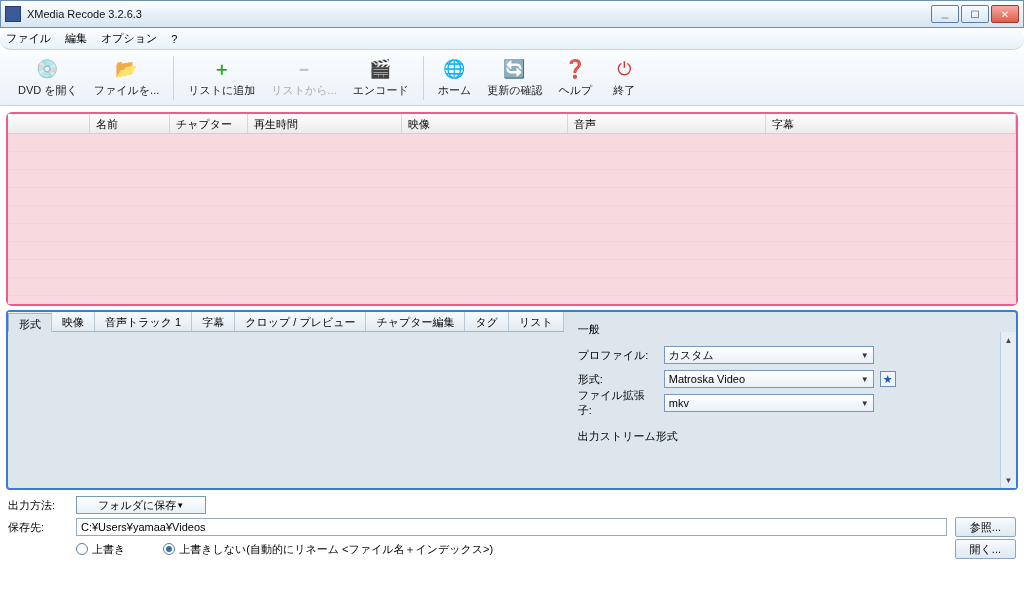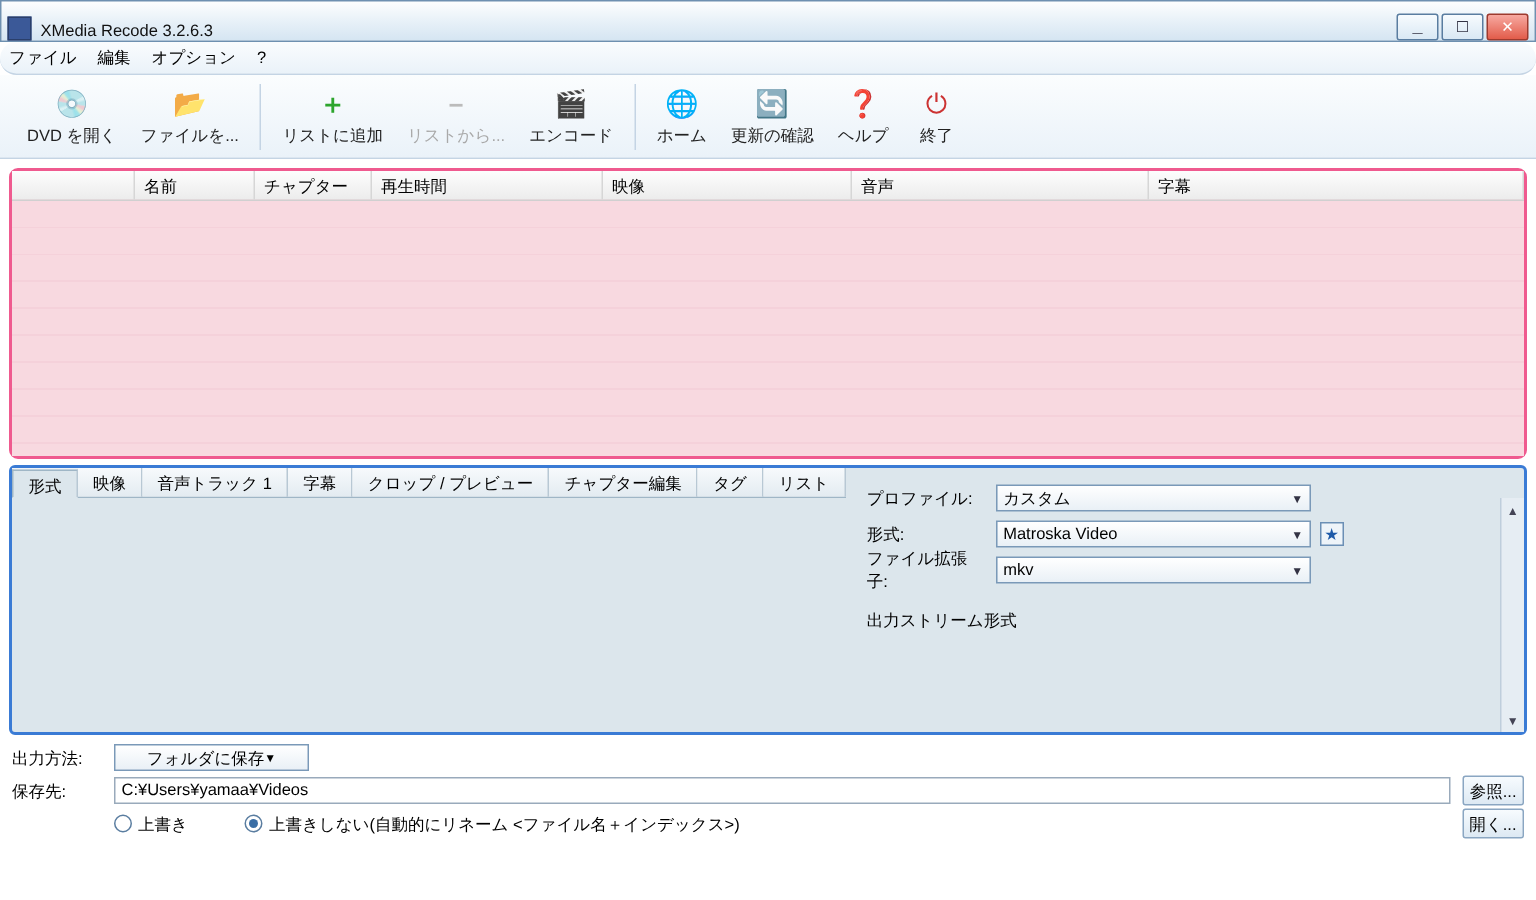--- a/index.html
+++ b/index.html
@@ -1,19 +1,19 @@
 <!DOCTYPE html>
 <html><head>
 <meta charset="utf-8">
 <style>
 * { box-sizing: border-box; margin: 0; padding: 0; font-family: "MS UI Gothic", "Meiryo", sans-serif; font-size: 11px; }
 body { background: #fff; width: 1024px; height: 600px; overflow: hidden; }
 
 
-.titlebar { height: 28px; background: linear-gradient(#fdfefe, #e8f1f8, #d5e5f2); border: 1px solid #6e90b0; display:flex; align-items:flex-end; padding: 0 4px; }
+.titlebar { height: 28px; background: linear-gradient(#fdfefe, #e8f1f8, #d5e5f2); border: 1px solid #6e90b0; display:flex; align-items:center; padding: 0 4px; }
 .titlebar .app-icon { width:16px; height:16px; background:#3b5998; margin-right:6px; display:inline-block; border:1px solid #2a3f6b;}
 .titlebar .title { flex:1; color:#111; }
 .winbtns { display:flex; gap:2px; }
 .winbtn { width:28px; height:18px; border:1px solid #5a7da0; background:linear-gradient(#f7fbfe,#d9e8f4); border-radius:2px; display:flex; align-items:center; justify-content:center; font-size:10px; color:#334; }
 .winbtn.close { background:linear-gradient(#f7a9a1,#e25c4a); border-color:#9d3a2e; color:#fff; }
 
 
 .menubar { height:22px; background:linear-gradient(#fafcfe,#eaf2f9); border-bottom:1px solid #c4d4e4; display:flex; align-items:center; padding:0 6px; gap:14px;border-radius:11px; }
 .menubar span { color:#000; cursor:default; }
 
@@ -51,21 +51,21 @@
 .vscroll { position:absolute; right:0; top:20px; bottom:0; width:16px; background:#e6edf3; border-left:1px solid #bfcedc;}
 .vscroll .up,.vscroll .down{height:16px;display:flex;align-items:center;justify-content:center;font-size:8px;color:#445;}
 .vscroll .down{position:absolute;bottom:0;left:0;right:0;}
 
 
 .output { margin:4px 8px; }
 .orow { display:flex; align-items:center; height:22px; gap:8px;}
 .orow label.fl { width:60px; }
 .combo2 { width:130px; height:18px; border:1px solid #7a99b8; background:linear-gradient(#fff,#e9f0f6); display:flex; align-items:center; justify-content:center; padding:0 4px;}
 .pathbox { flex:1; height:18px; border:1px solid #9ab; background:#fff; padding:0 4px; display:flex; align-items:center;}
-.btn { height:20px; border:1px solid #8aa6c2; background:linear-gradient(#f7fbfe,#dde9f3); padding:0 4px; border-radius:2px; display:flex; align-items:center;}
+.btn { height:20px; border:1px solid #8aa6c2; background:linear-gradient(#f7fbfe,#dde9f3); padding:0 14px; border-radius:2px; display:flex; align-items:center;}
 .radio { width:12px; height:12px; border-radius:50%; border:1px solid #5a7da0; background:#fff; display:inline-flex; align-items:center; justify-content:center; margin-right:4px;}
 .radio.checked::after{content:"";width:6px;height:6px;border-radius:50%;background:#3a6ea5;}
 .rlabel{display:flex;align-items:center;margin-right:30px;}
 
 
 .c-ico{width:82px;}
 .c-name{width:80px;}
 .c-chap{width:78px;}
 .c-dur{width:154px;}
 .c-vid{width:166px;}
@@ -152,20 +152,21 @@
     <div class="tab active">形式</div>
     <div class="tab">映像</div>
     <div class="tab">音声トラック 1</div>
     <div class="tab">字幕</div>
     <div class="tab">クロップ / プレビュー</div>
     <div class="tab">チャプター編集</div>
     <div class="tab">タグ</div>
     <div class="tab">リスト</div>
   </div>
   <div class="settingsbody">
+    <div class="grp-title">一般</div>
     <div class="frow">
       <label>プロファイル:</label>
       <div class="combo">
           <span>カスタム</span>
           <span class="arrow">▼</span>
         </div>
     </div>
     <div class="frow">
       <label>形式:</label>
       <div class="combo">

